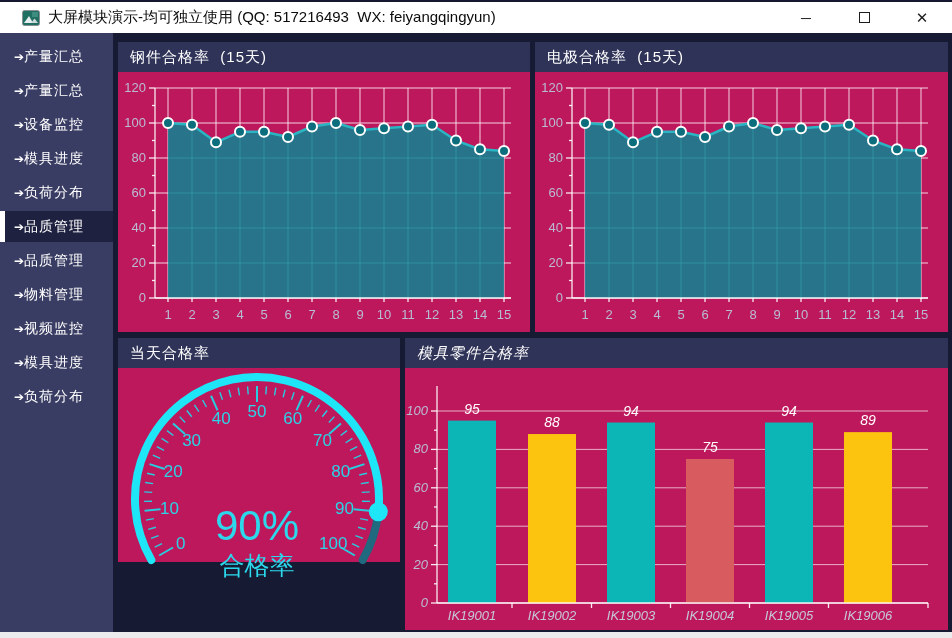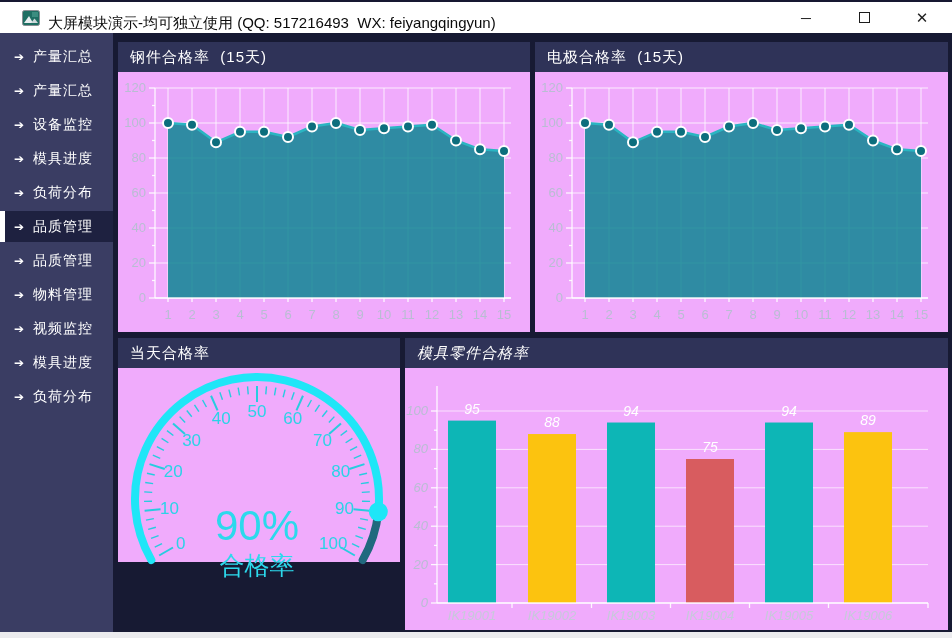--- a/index.html
+++ b/index.html
@@ -4,41 +4,41 @@
 <style>
   html,body{margin:0;padding:0;background:#000;}
   *{box-sizing:border-box;}
   .stage{position:relative;width:952px;height:638px;overflow:hidden;
          background:#171a33;font-family:"Liberation Sans",sans-serif;}
 
   
   .titlebar{position:absolute;left:0;top:0;width:952px;height:33px;
             background:#ffffff;border-top:2px solid #161831;}
   .app-icon{position:absolute;left:22px;top:8px;width:18px;height:16px;}
-  .title-text{position:absolute;left:48px;top:12px;font-size:15px;color:#0b0b0b;white-space:pre;}
+  .title-text{position:absolute;left:48px;top:6px;font-size:15px;color:#0b0b0b;white-space:pre;}
   .winbtn{position:absolute;top:0;width:44px;height:31px;display:flex;
           align-items:center;justify-content:center;color:#1c1c1c;cursor:default;}
   .btn-min{right:124px;font-size:14px;}
   .btn-max{right:66px;}
   .btn-max .box{width:11px;height:11px;border:1.5px solid #1c1c1c;display:block;}
   .btn-close{right:8px;font-size:15px;}
 
   
   .sidebar{position:absolute;left:0;top:33px;width:113px;height:599px;
            background:#3a3d63;padding-top:8px;}
   .side-item{position:relative;height:31px;margin-bottom:3px;display:flex;
              align-items:center;color:#ffffff;font-size:14px;cursor:pointer;}
   .side-item .arrow{margin-left:14px;font-size:12px;line-height:1;}
-  .side-item .lbl{margin-left:9px;letter-spacing:1px;}
+  .side-item .lbl{letter-spacing:1px;}
   .side-item.active{background:#1e2140;}
   .side-item.active::before{content:"";position:absolute;left:0;top:0;bottom:0;
              width:5px;background:#ffffff;}
 
   
-  .panel{position:absolute;background:#f0abfc;}
+  .panel{position:absolute;background:#be185d;}
   .panel-header{height:30px;background:#2f3358;display:flex;align-items:center;}
   .panel-header span{margin-left:12px;font-size:15px;color:#ffffff;letter-spacing:1px;white-space:pre;}
   .panel svg{display:block;}
 
   #p-steel{left:118px;top:42px;width:412px;height:290px;}
   #p-electrode{left:535px;top:42px;width:413px;height:290px;}
   #p-gauge{left:118px;top:338px;width:282px;height:224px;}
   #p-bar{left:405px;top:338px;width:543px;height:292px;font-style:italic;}
 
   .bottom-strip{position:absolute;left:0;top:632px;width:952px;height:6px;background:#ebebee;}

